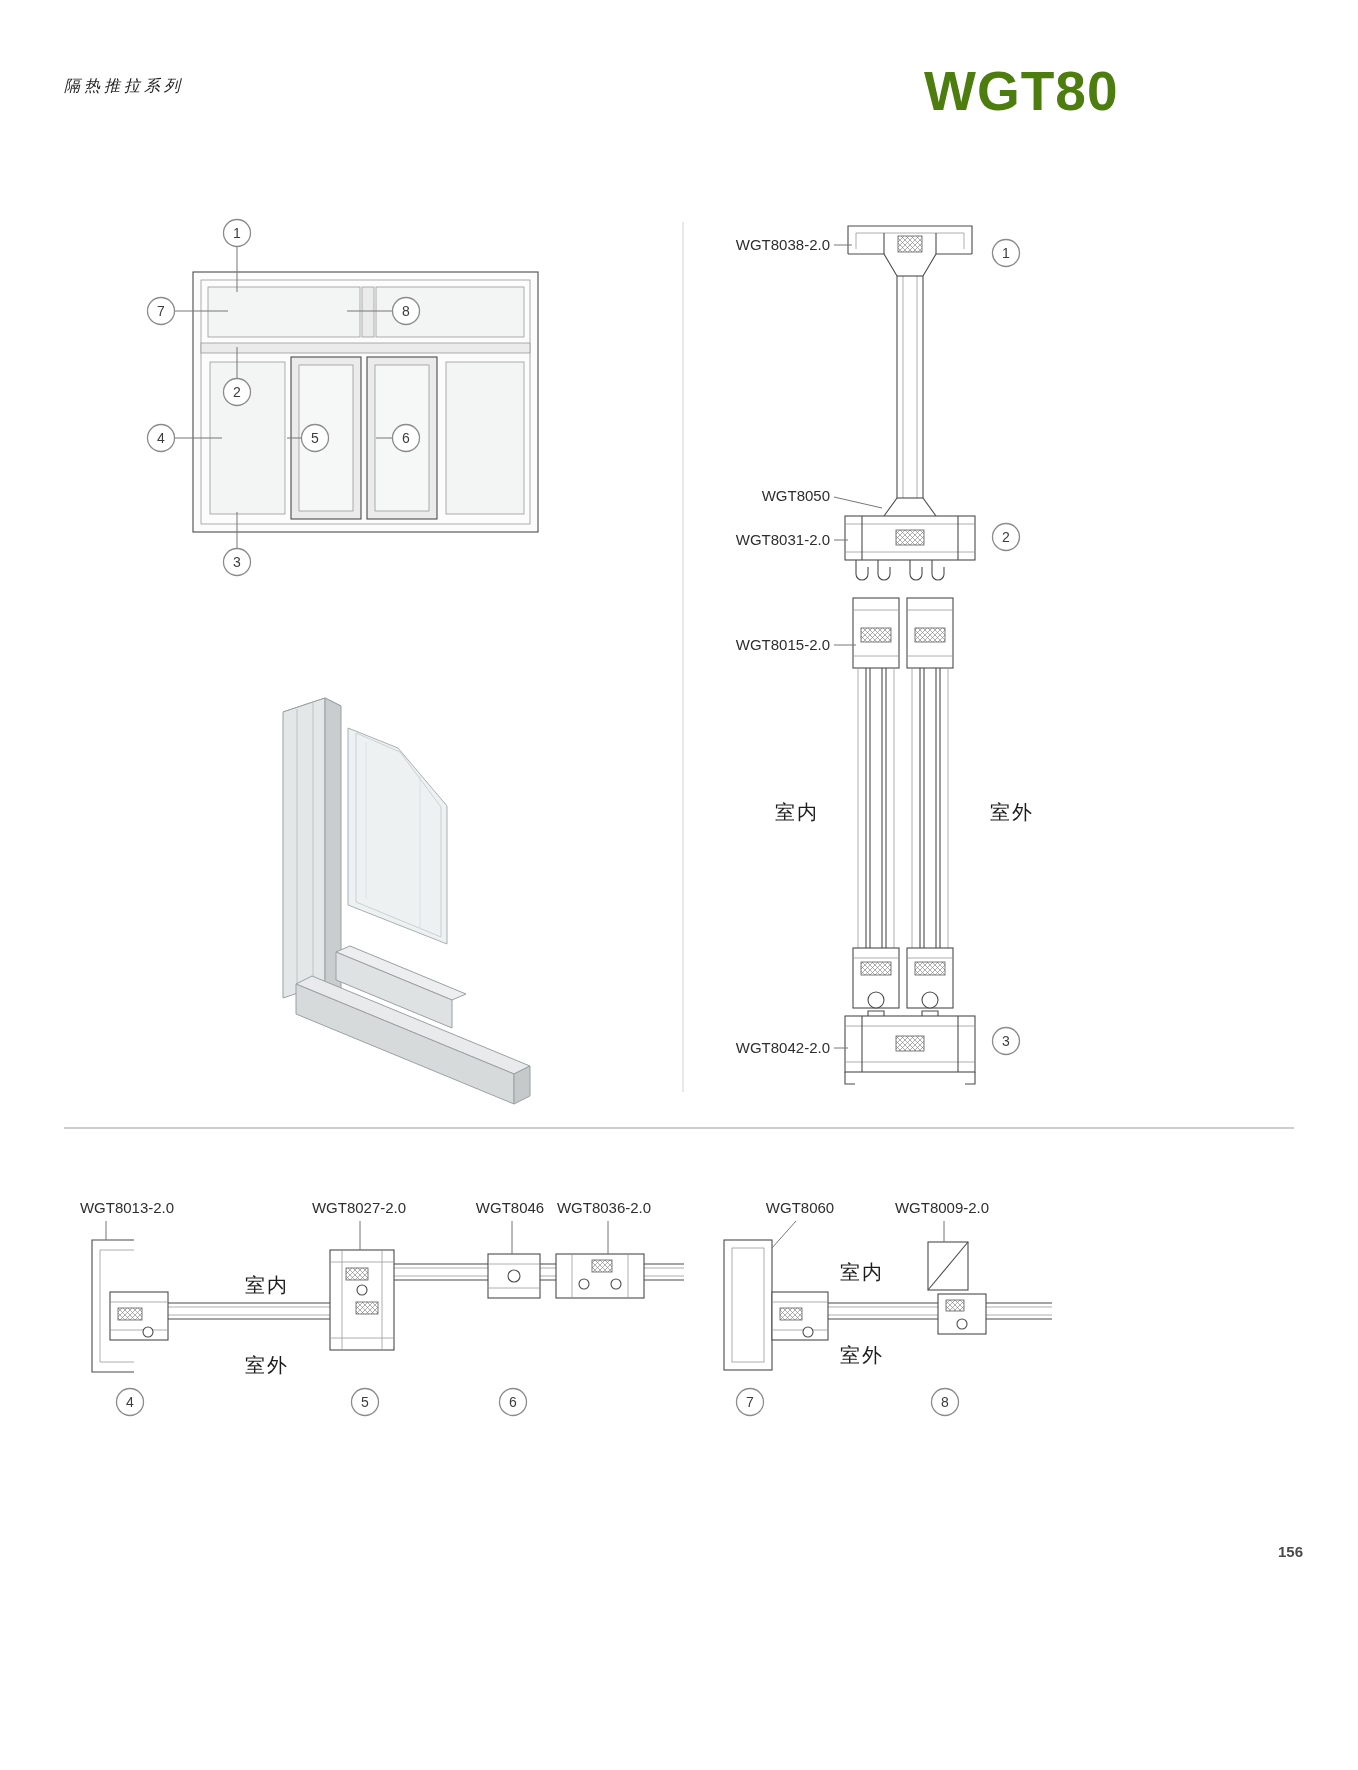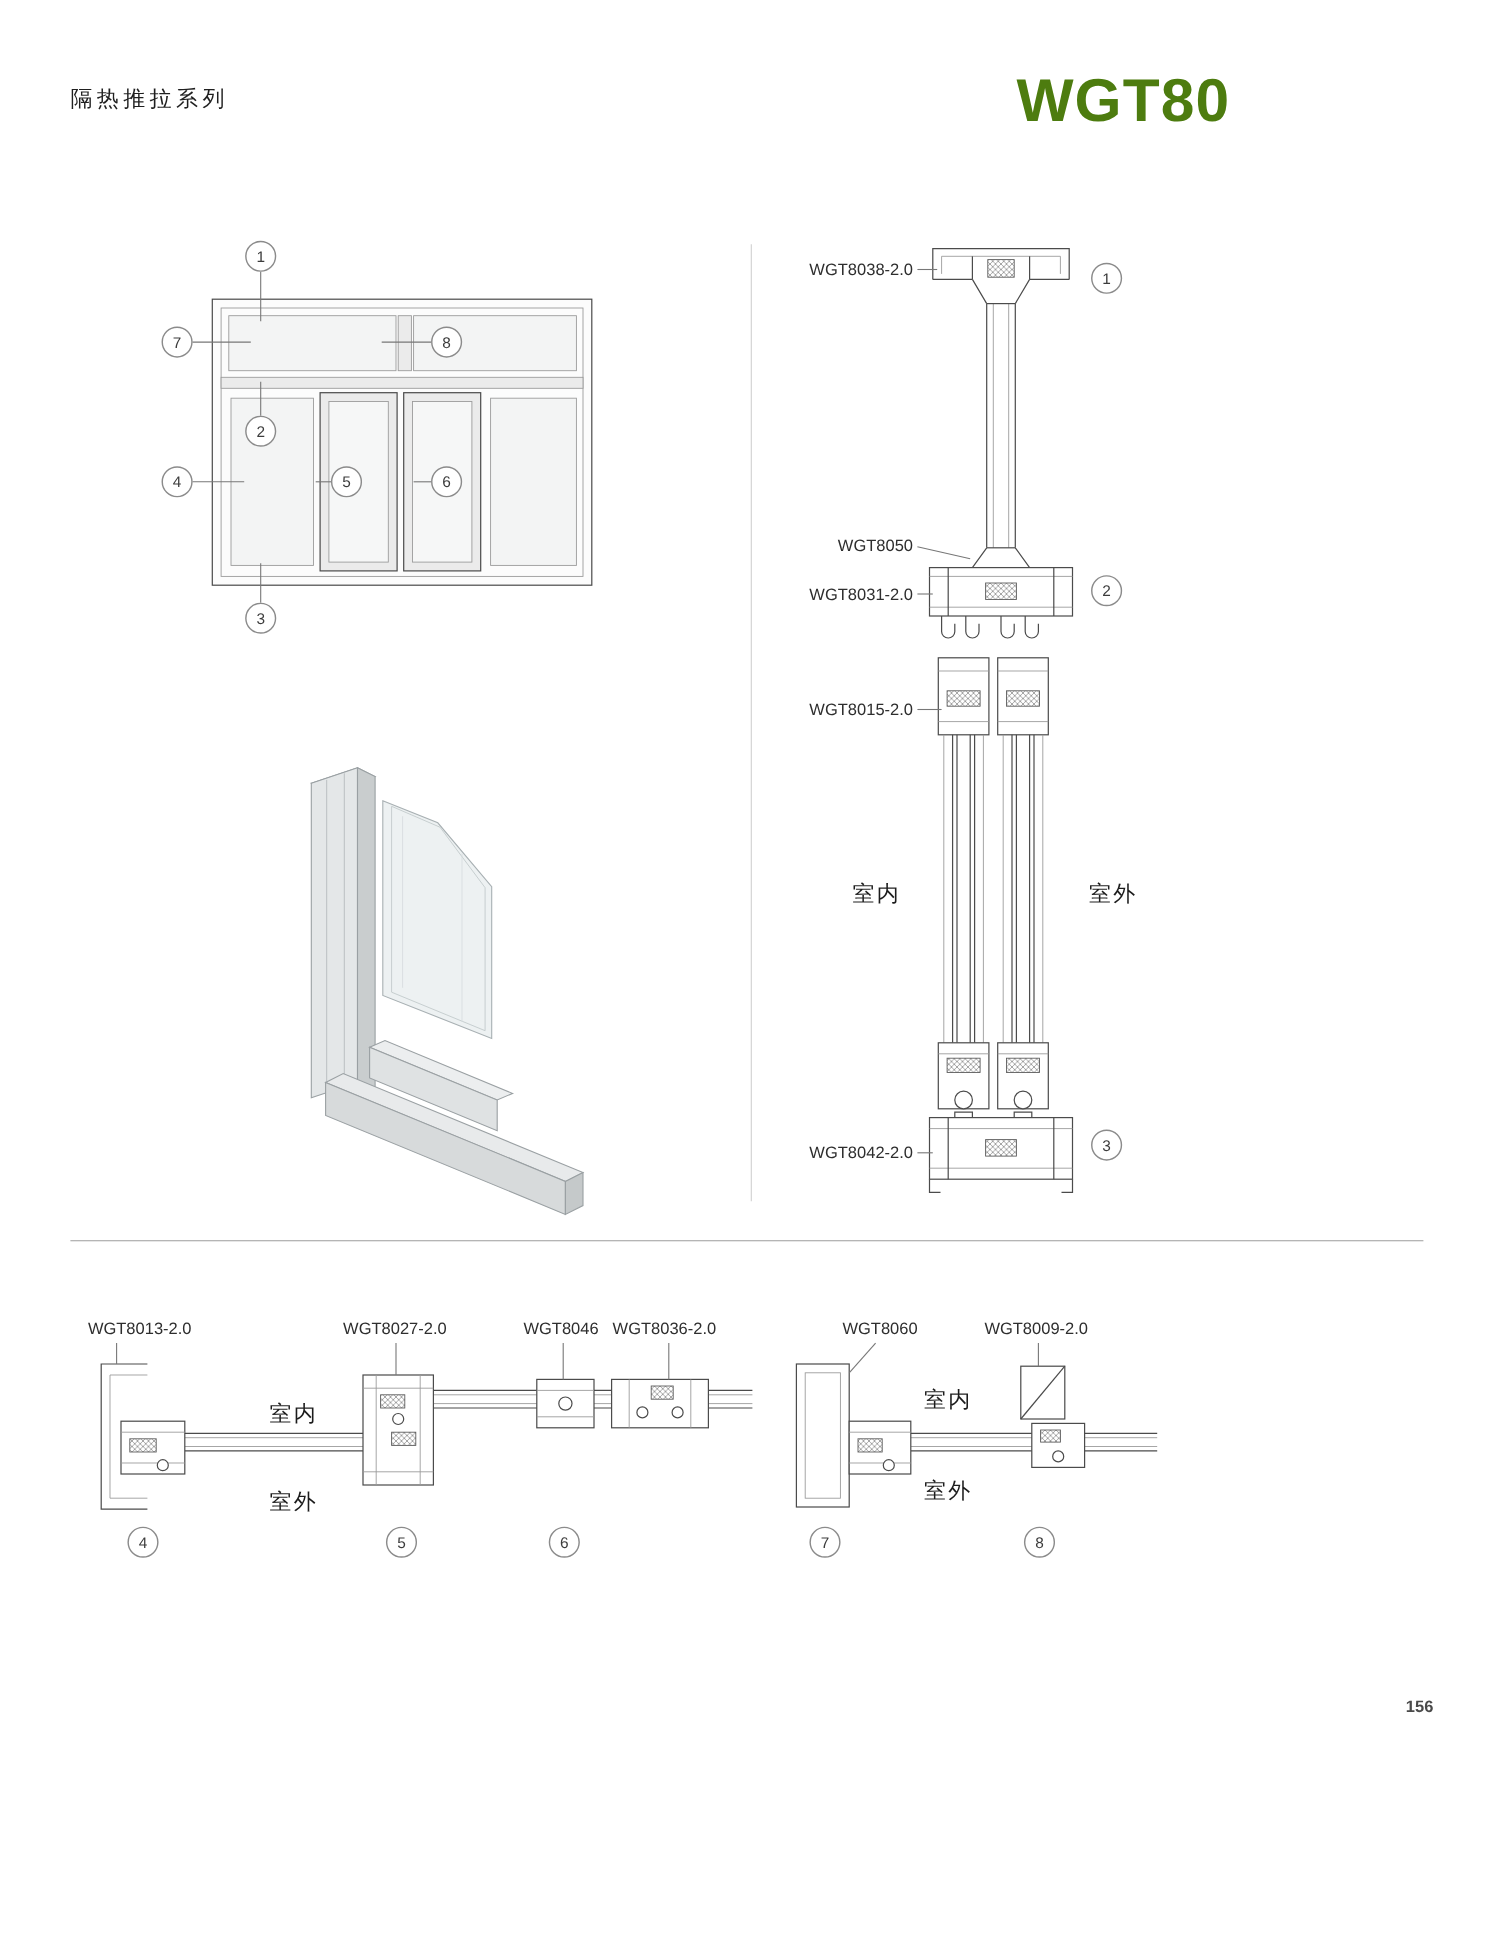--- a/index.html
+++ b/index.html
@@ -7,21 +7,21 @@
   body {
     width: 1358px; height: 1770px;
     background: #ffffff;
     position: relative;
     font-family: "Liberation Sans", "DejaVu Sans", sans-serif;
     overflow: hidden;
   }
   .page { position: absolute; left: 0; top: 0; width: 1358px; height: 1770px; }
   .series-title {
     position: absolute; left: 64px; top: 76px;
-    font-size: 20px; letter-spacing: 4px; color: #1f1f1f;
+    font-size: 16px; letter-spacing: 4px; color: #1f1f1f; font-style: italic;
   }
   .model {
     position: absolute; left: 924px; top: 64px; width: 190px;
     text-align: right; font-size: 55px; font-weight: 700;
     color: #4d7c0f; line-height: 1; letter-spacing: 1px;
   }
   .page-number {
     position: absolute; left: 1278px; top: 1543px;
     font-size: 15px; font-weight: 700; color: #4a4a4a; text-align: right;
   }

